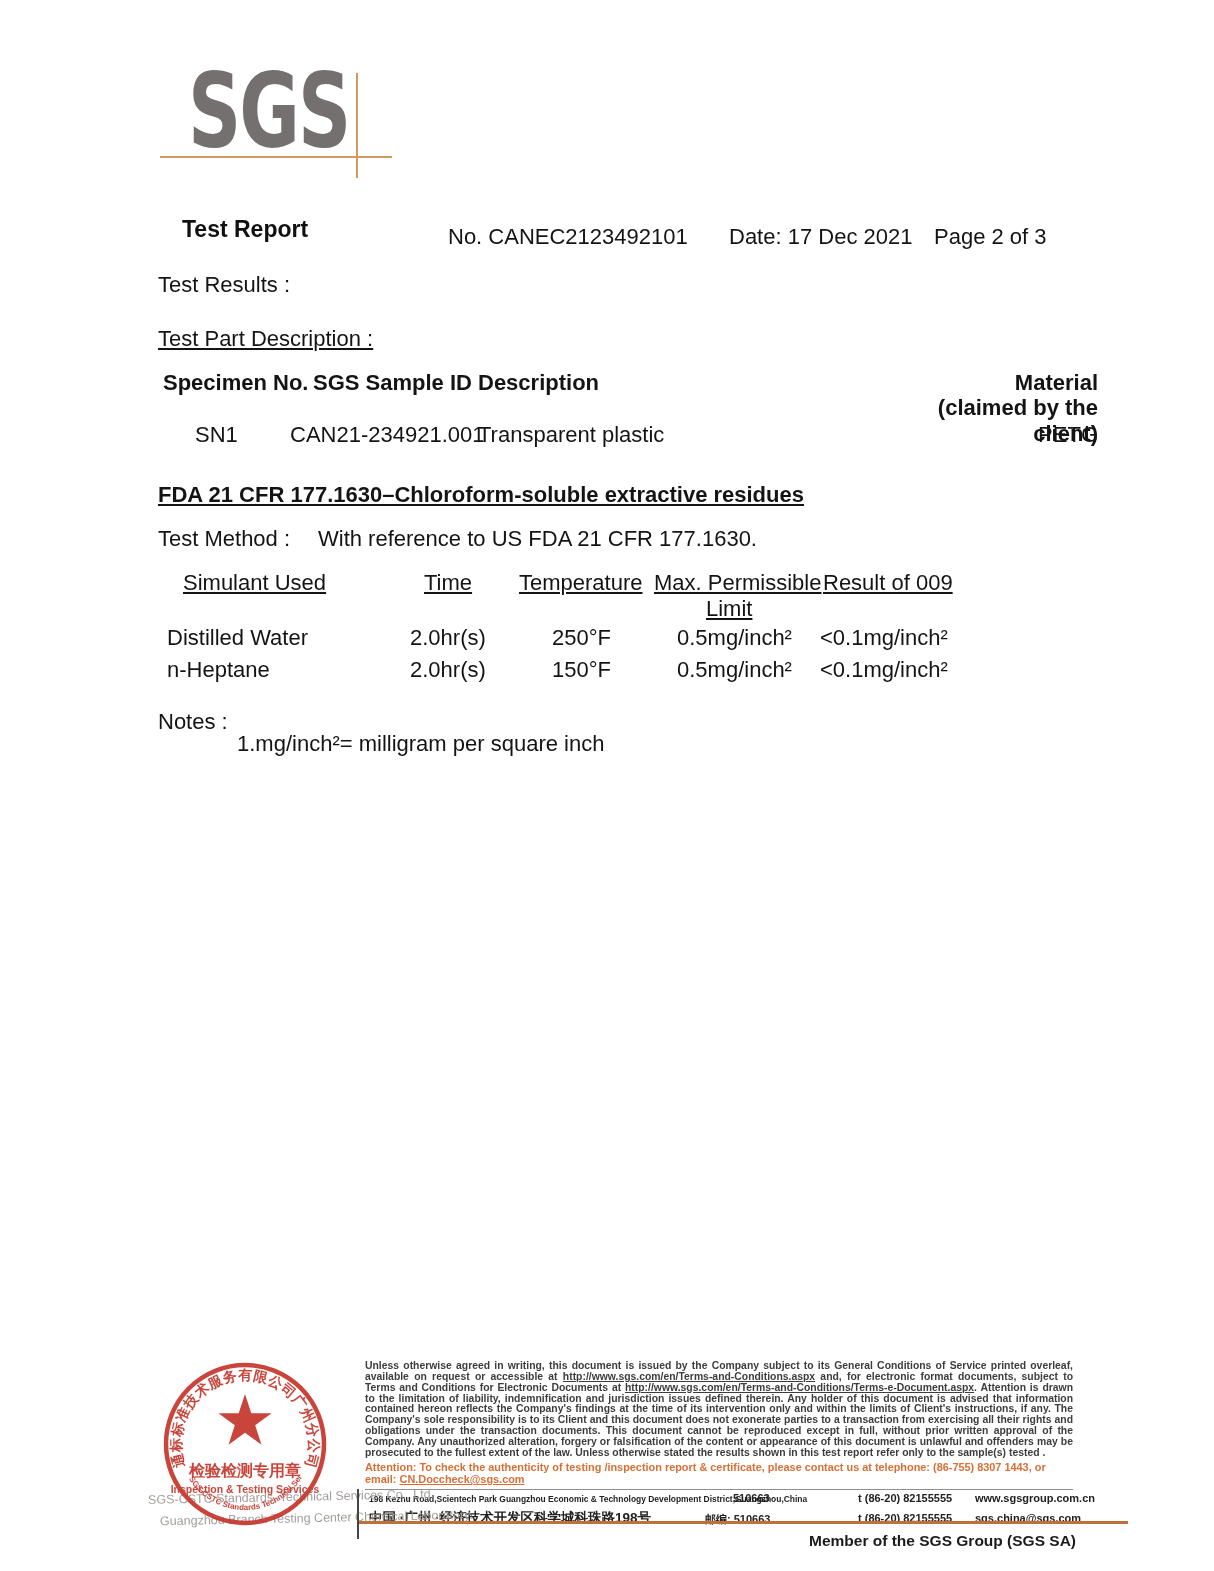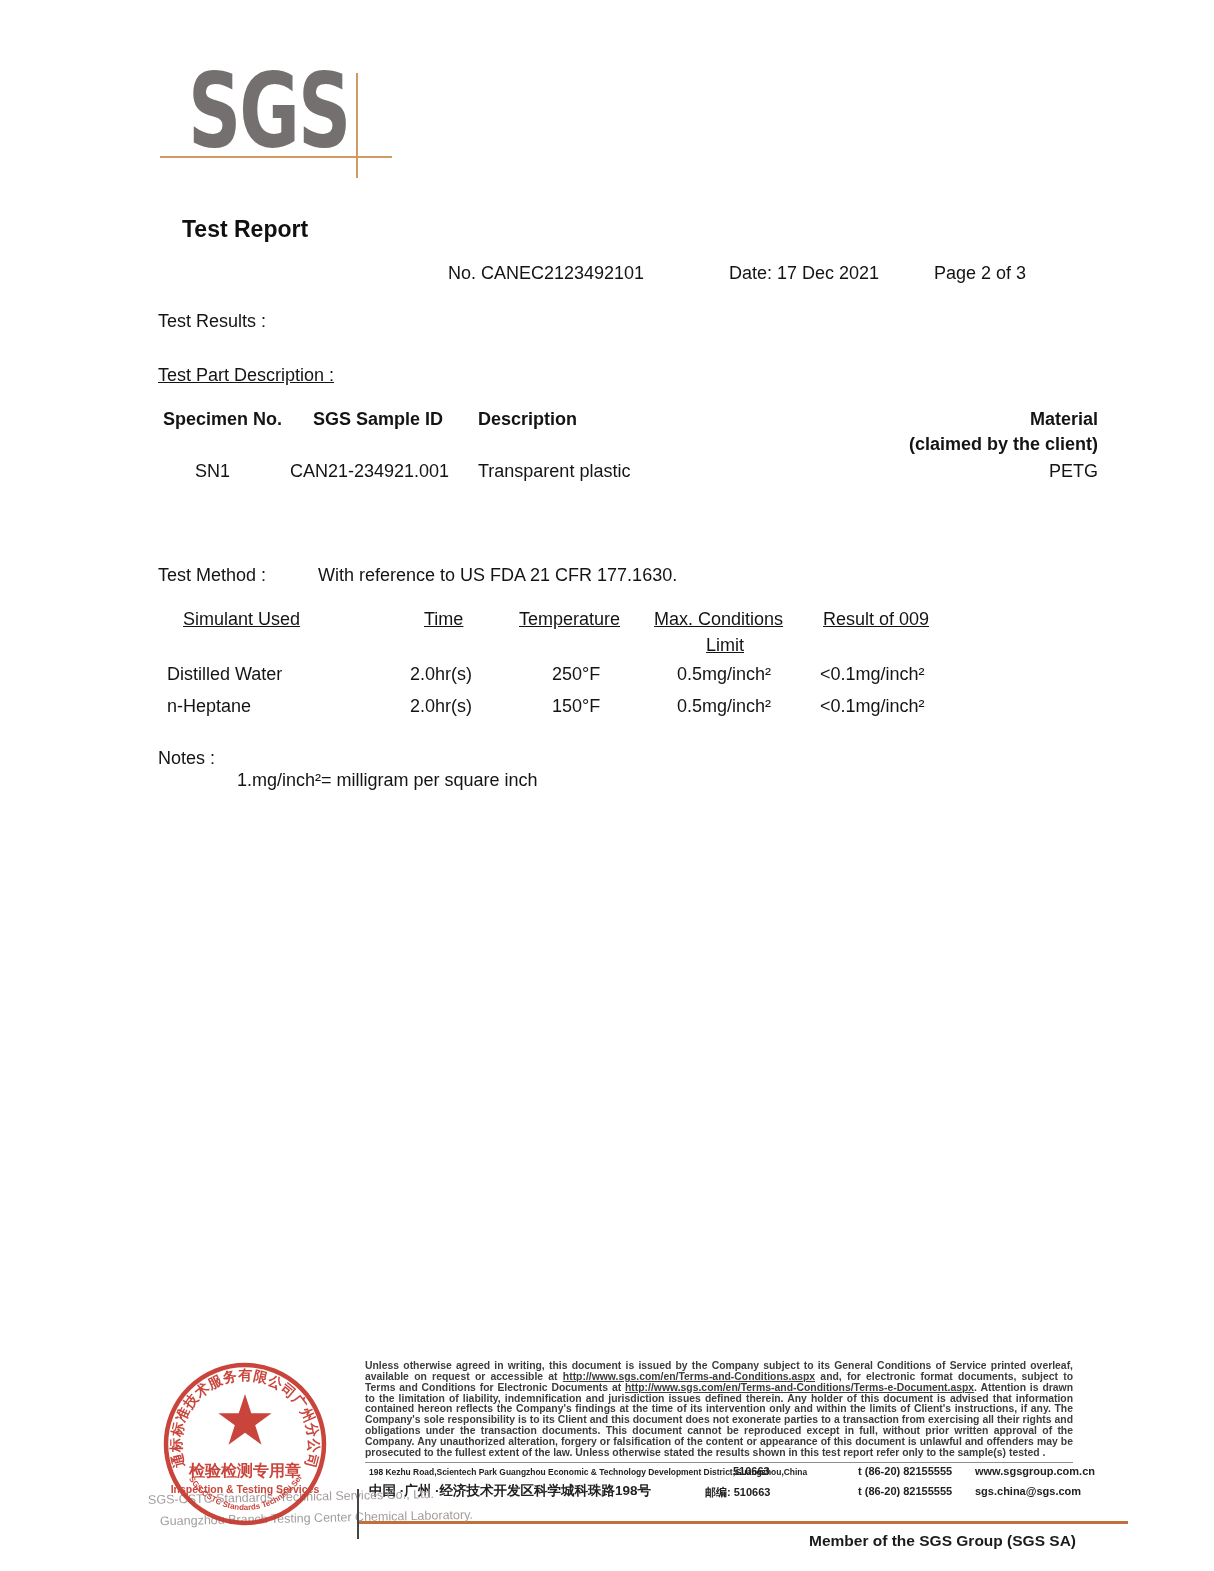--- a/index.html
+++ b/index.html
@@ -1,19 +1,19 @@
 <!DOCTYPE html>
 <html><head>
 <meta charset="utf-8">
 <style>
   html,body{margin:0;padding:0;background:#ffffff;}
   .page{position:relative;width:1214px;height:1571px;background:#ffffff;
         font-family:"Liberation Sans","DejaVu Sans",sans-serif;color:#141414;overflow:hidden;}
   .abs{position:absolute;white-space:pre;}
-  .t{font-size:18px;margin-top:39px;}
+  .t{font-size:22px;}
   .b{font-weight:bold;}
   .u{text-decoration:underline;}
 
   
   .logo-text{position:absolute;left:188px;top:60px;font-size:112px;line-height:1;
              font-weight:bold;color:#74706f;letter-spacing:-3px;
              transform:scale(0.66,0.92);transform-origin:left top;
              font-family:"DejaVu Sans",sans-serif;}
   .logo-hline{position:absolute;left:160px;top:156px;width:232px;height:2px;background:#cf9b63;}
   .logo-vline{position:absolute;left:356px;top:73px;width:2px;height:105px;background:#cf9b63;}
@@ -65,28 +65,29 @@
   <div class="mat-col t b" style="top:370px">Material</div>
   <div class="mat-col t b" style="top:395px">(claimed by the client)</div>
 
   <div>
     <div class="abs t" style="left:195px;top:422px">SN1</div>
     <div class="abs t" style="left:290px;top:422px">CAN21-234921.001</div>
     <div class="abs t" style="left:478px;top:422px">Transparent plastic</div>
     <div class="mat-col t" style="top:422px">PETG</div>
   </div>
 
+  <div class="abs t b u" style="left:158px;top:482px">FDA 21 CFR 177.1630–Chloroform-soluble extractive residues</div>
   <div class="abs t" style="left:158px;top:526px">Test Method :</div>
   <div class="abs t" style="left:318px;top:526px">With reference to US FDA 21 CFR 177.1630.</div>
 
   <div>
     <div class="abs t u" style="left:183px;top:570px">Simulant Used</div>
     <div class="abs t u" style="left:424px;top:570px">Time</div>
     <div class="abs t u" style="left:519px;top:570px">Temperature</div>
-    <div class="abs t u" style="left:654px;top:570px">Max. Conditions</div>
+    <div class="abs t u" style="left:654px;top:570px">Max. Permissible</div>
     <div class="abs t u" style="left:706px;top:596px">Limit</div>
     <div class="abs t u" style="left:823px;top:570px">Result of 009</div>
 
     <div>
       <div class="abs t" style="left:167px;top:625px">Distilled Water</div>
       <div class="abs t" style="left:410px;top:625px">2.0hr(s)</div>
       <div class="abs t" style="left:552px;top:625px">250°F</div>
       <div class="abs t" style="left:677px;top:625px">0.5mg/inch²</div>
       <div class="abs t" style="left:820px;top:625px">&lt;0.1mg/inch²</div>
     </div>
@@ -117,20 +118,21 @@
     </text>
     <text font-size="8" font-weight="bold" fill="#c5382e">
       <textPath href="#arcBottom" startOffset="2">SGS-CSTC Standards Technical Services Co.,Ltd. Guangzhou Branch</textPath>
     </text>
     <text x="100" y="124" text-anchor="middle" font-size="16" font-weight="bold" fill="#c5382e">检验检测专用章</text>
     <text x="100" y="141" text-anchor="middle" font-size="10.5" font-weight="bold" fill="#c5382e">Inspection &amp; Testing Services</text>
   </svg>
 
   <div class="footer-text">
     <p class="legal"><span>Unless otherwise agreed in writing, this document is issued by the Company subject to its General Conditions of Service printed overleaf, available on request or accessible at </span><span class="u">http://www.sgs.com/en/Terms-and-Conditions.aspx</span><span> and, for electronic format documents, subject to Terms and Conditions for Electronic Documents at </span><span class="u">http://www.sgs.com/en/Terms-and-Conditions/Terms-e-Document.aspx</span><span>. Attention is drawn to the limitation of liability, indemnification and jurisdiction issues defined therein. Any holder of this document is advised that information contained hereon reflects the Company's findings at the time of its intervention only and within the limits of Client's instructions, if any. The Company's sole responsibility is to its Client and this document does not exonerate parties to a transaction from exercising all their rights and obligations under the transaction documents. This document cannot be reproduced except in full, without prior written approval of the Company. Any unauthorized alteration, forgery or falsification of the content or appearance of this document is unlawful and offenders may be prosecuted to the fullest extent of the law. Unless otherwise stated the results shown in this test report refer only to the sample(s) tested .</span></p>
+    <p class="attention"><span>Attention: To check the authenticity of testing /inspection report &amp; certificate, please contact us at telephone: (86-755) 8307 1443, or email: </span><span class="u">CN.Doccheck@sgs.com</span></p>
     <div class="addr">
       <span class="addr-en">198 Kezhu Road,Scientech Park Guangzhou Economic &amp; Technology Development District,Guangzhou,China</span>
       <span class="addr-cell" style="left:368px;top:2px">510663</span>
       <span class="addr-cell" style="left:493px;top:2px">t (86-20) 82155555</span>
       <span class="addr-cell" style="left:610px;top:2px">www.sgsgroup.com.cn</span>
       <span class="addr-cn">中国 ·广州 ·经济技术开发区科学城科珠路198号</span>
       <span class="addr-cell" style="left:340px;top:22px">邮编: 510663</span>
       <span class="addr-cell" style="left:493px;top:22px">t (86-20) 82155555</span>
       <span class="addr-cell" style="left:610px;top:22px">sgs.china@sgs.com</span>
     </div>

